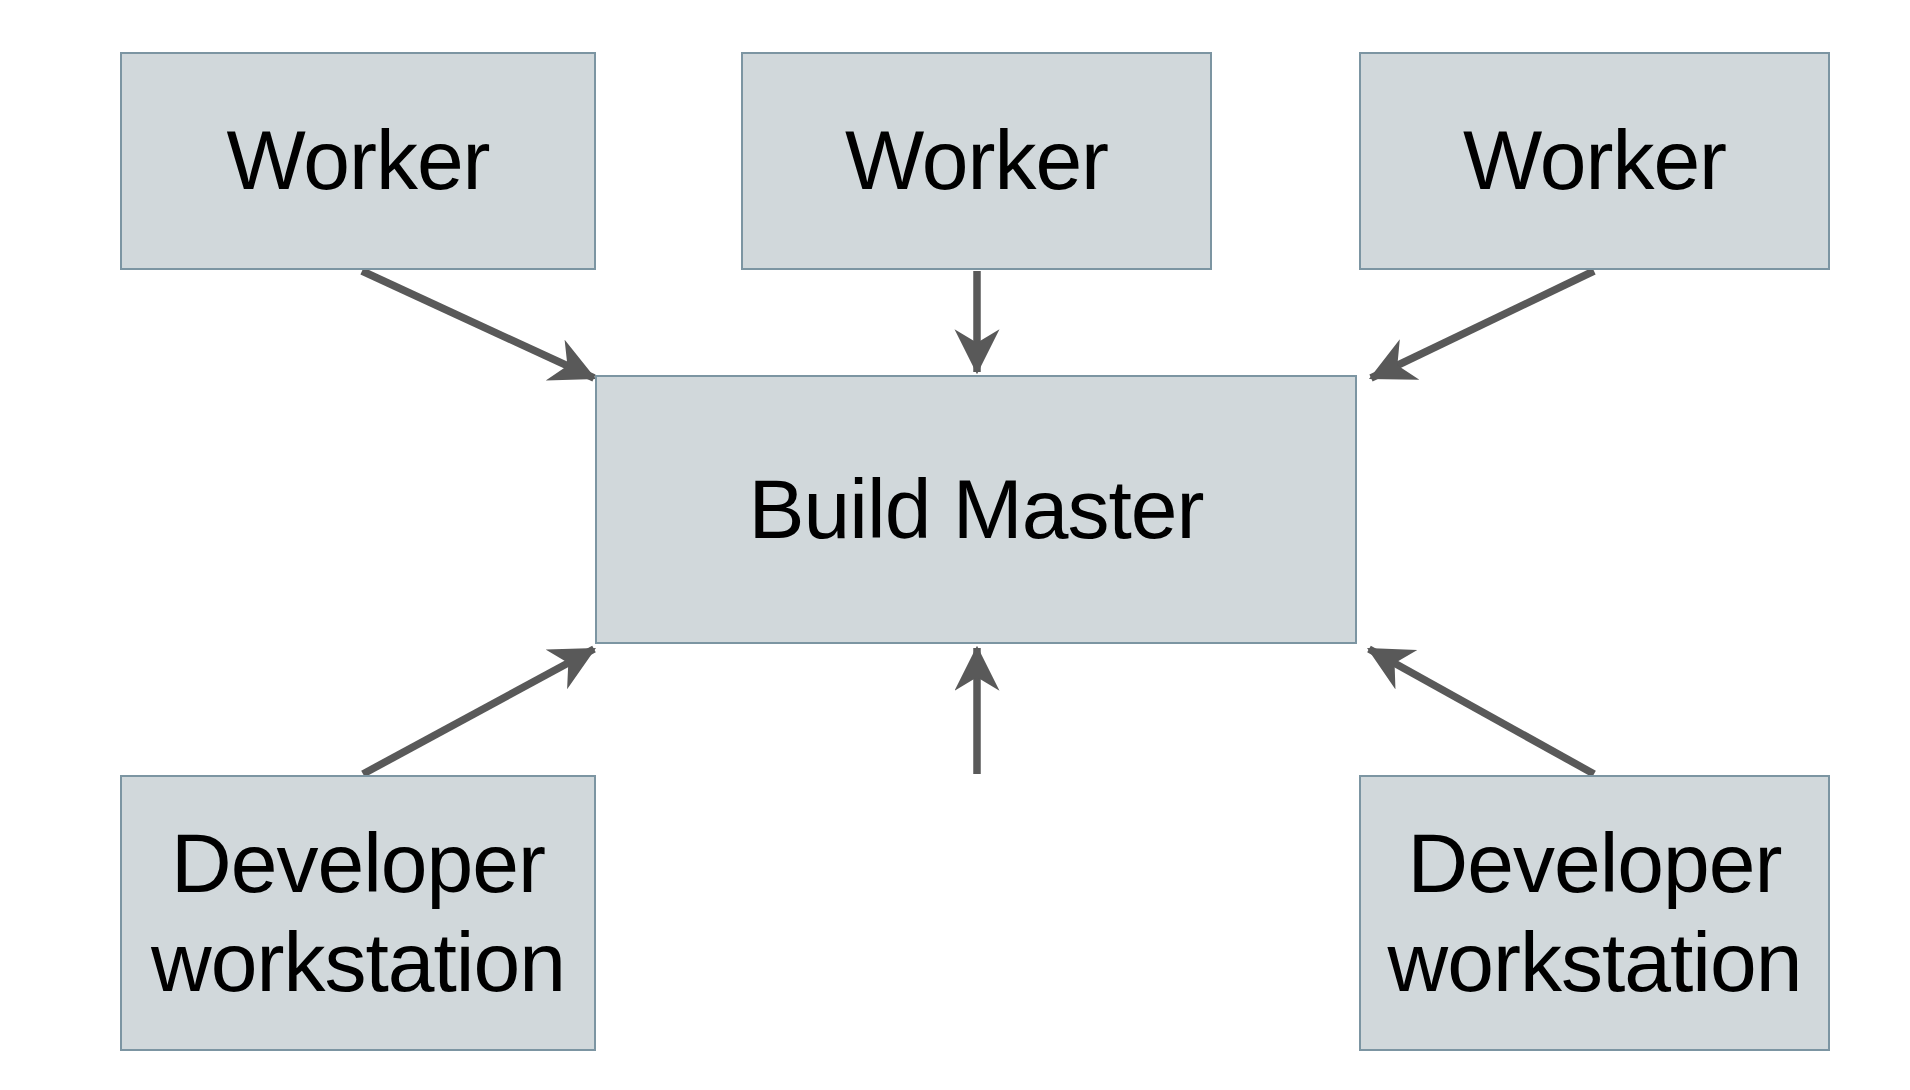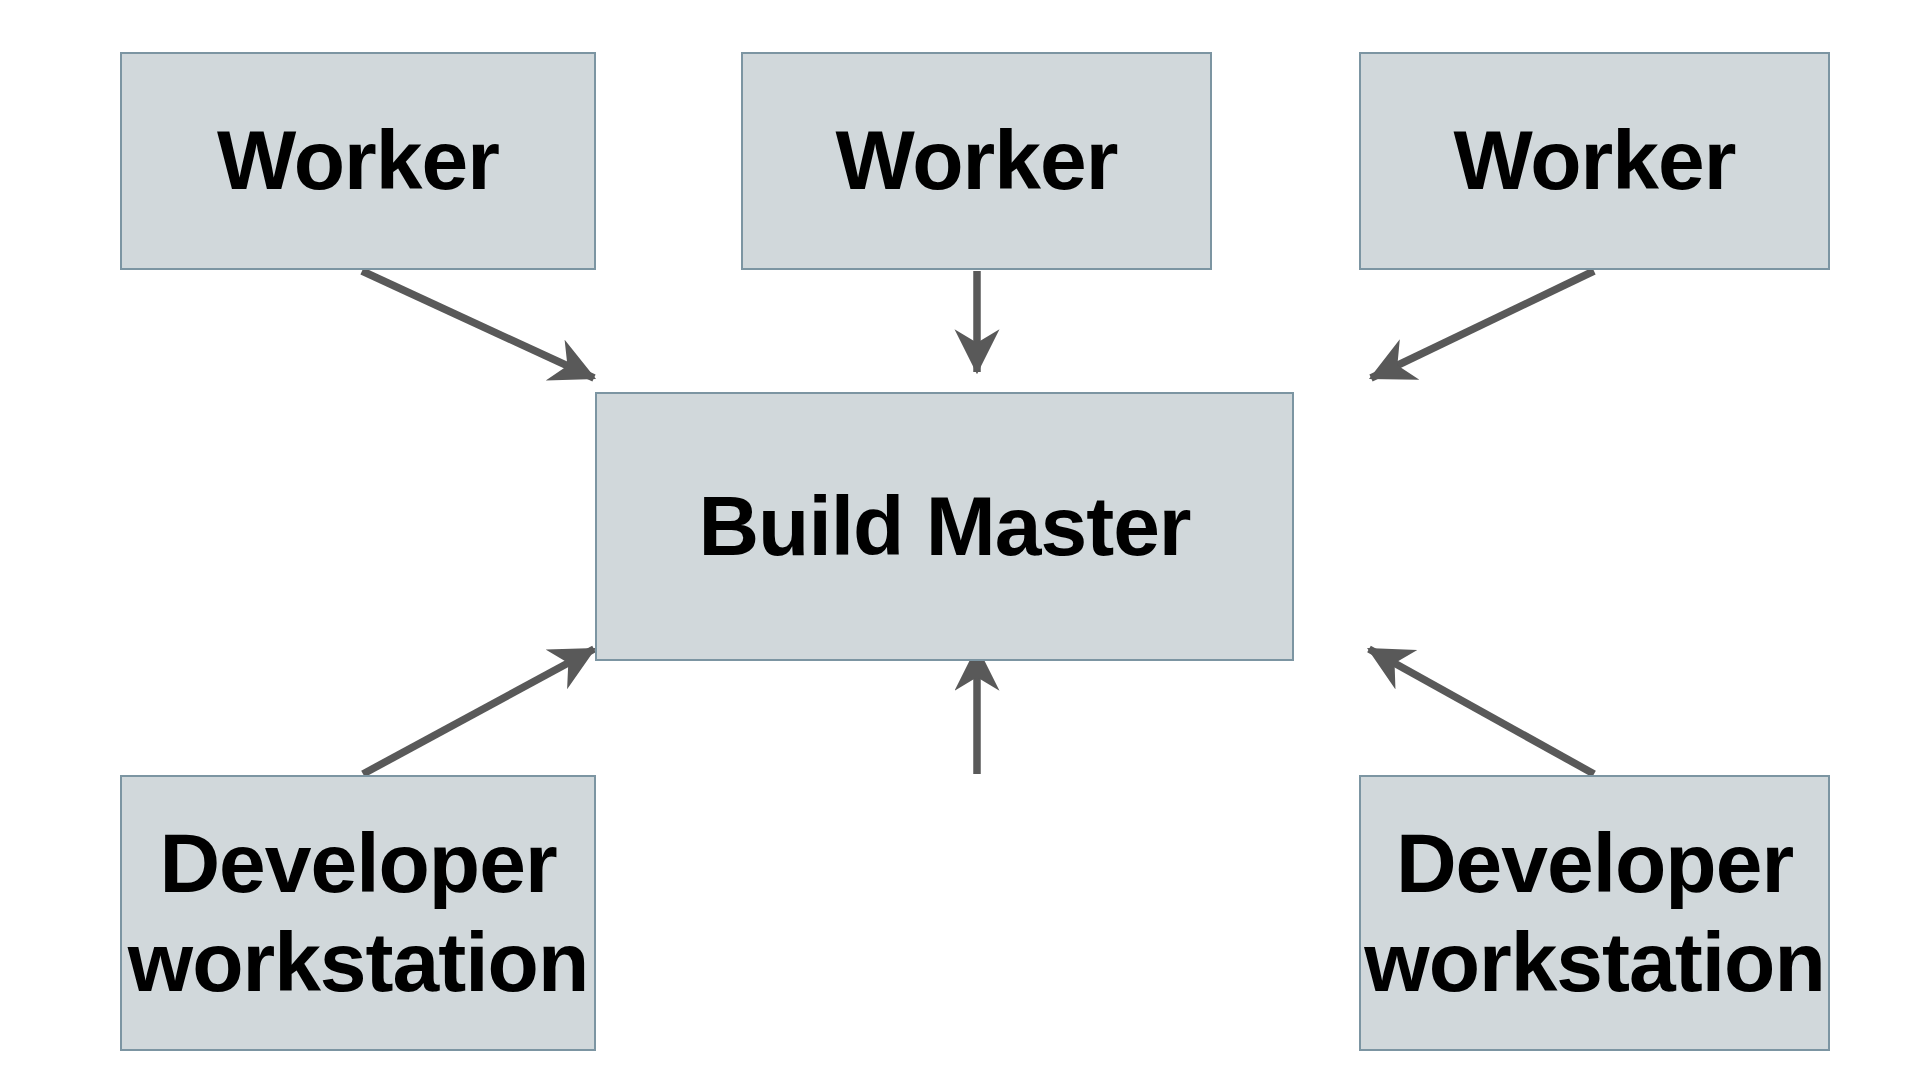--- a/index.html
+++ b/index.html
@@ -13,21 +13,20 @@
   html, body {
     width: 1910px; height: 1090px;
     background: var(--background);
     font-family: "Liberation Sans", sans-serif;
     overflow: hidden;
   }
   .stage {
     position: relative;
     width: 1910px; height: 1090px;
     background: var(--background);
-    font-weight: bold;
   }
   .arrow-layer {
     position: absolute;
     left: 0; top: 0;
     width: 1910px; height: 1090px;
     pointer-events: none;
   }
   .node {
     position: absolute;
     background: var(--node-fill);
@@ -41,21 +40,21 @@
     color: var(--text);
     font-size: 84px;
     line-height: 1.18;
     letter-spacing: -1px;
     padding: 0 10px;
   }
   
   #node-worker-left   { left: 120px;  top: 52px;  width: 476px; height: 218px; }
   #node-worker-center { left: 741px;  top: 52px;  width: 471px; height: 218px; }
   #node-worker-right  { left: 1359px; top: 52px;  width: 471px; height: 218px; }
-  #node-build-master  { left: 595px;  top: 392px; width: 699px; height: 269px; }
+  #node-build-master  { left: 595px;  top: 375px; width: 762px; height: 269px; }
   #node-dev-left      { left: 120px;  top: 775px; width: 476px; height: 276px; }
   #node-ci-server     { left: 741px;  top: 775px; width: 471px; height: 276px; }
   #node-dev-right     { left: 1359px; top: 775px; width: 471px; height: 276px; }
   .arrow {
     stroke: var(--arrow);
     stroke-width: 7.5;
     fill: none;
   }
   .arrowhead-shape { fill: var(--arrow); }
 </style>

